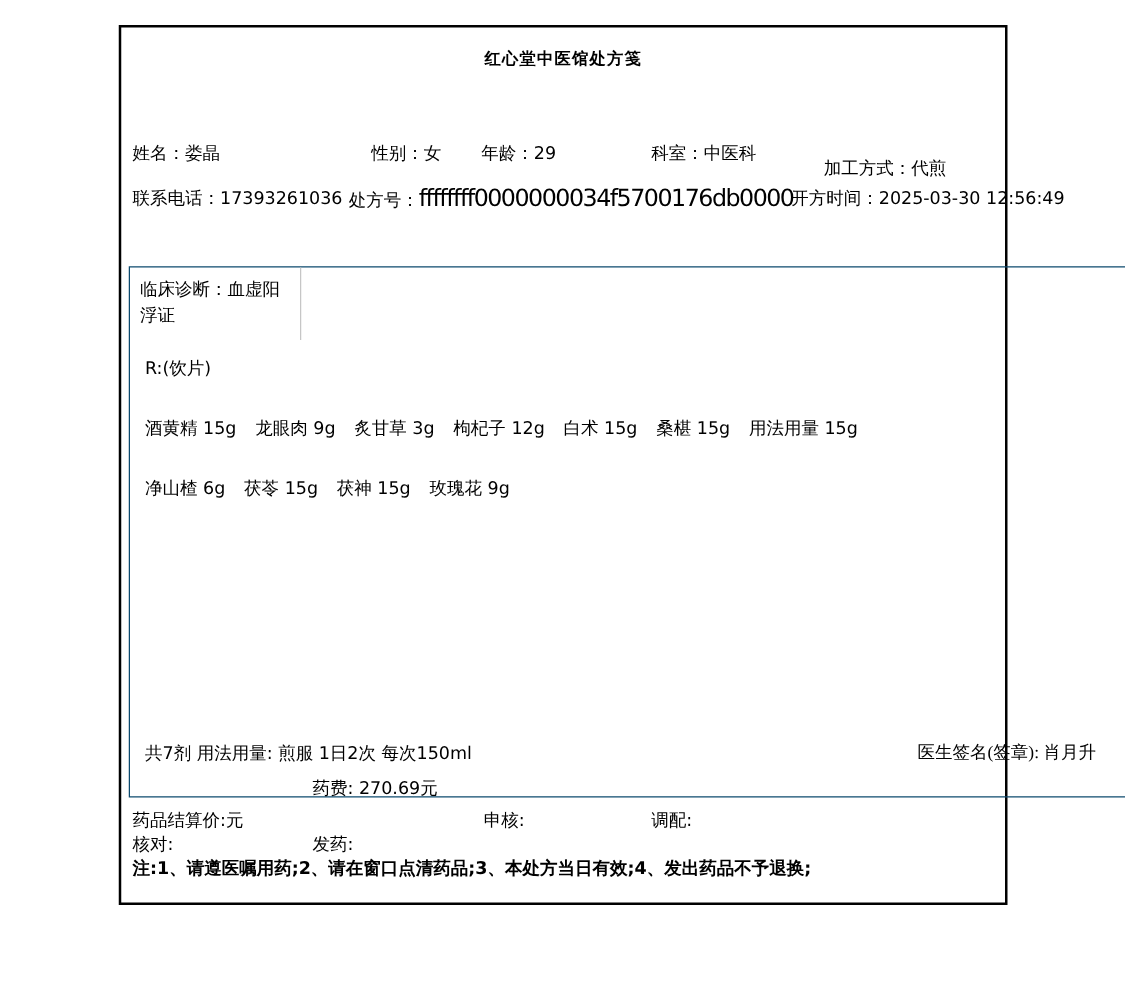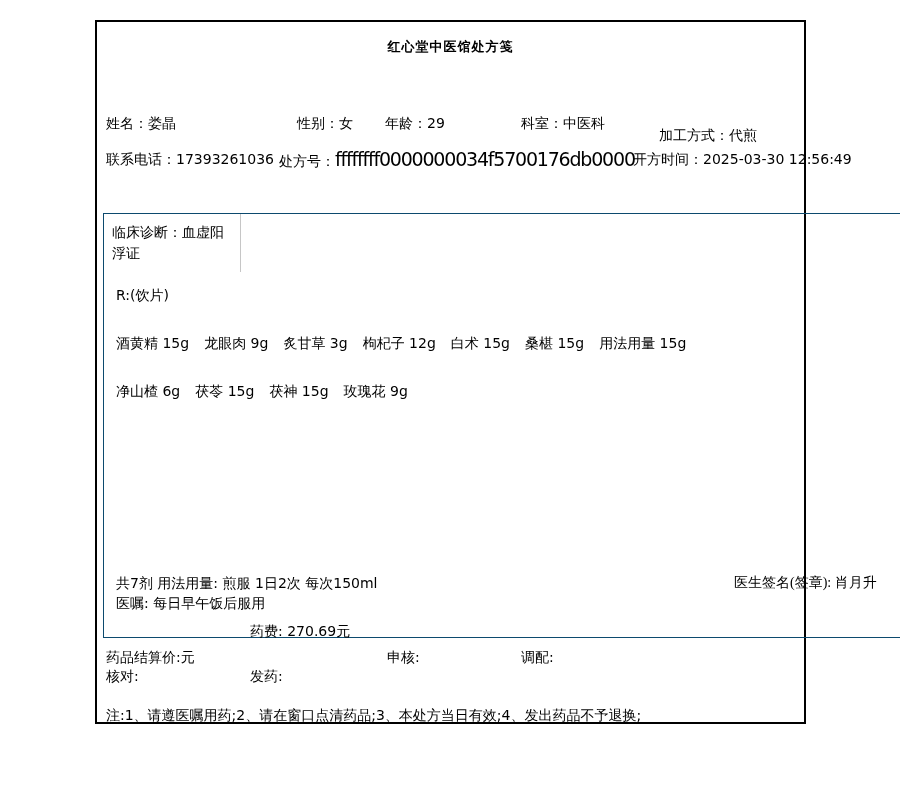--- a/index.html
+++ b/index.html
@@ -44,21 +44,21 @@
   .rx-footer{position:absolute;left:12px;right:10px;bottom:24px;display:flex;align-items:flex-start;}
   .usage-block{line-height:20px;}
   .sign-block{margin-left:auto;width:190px;line-height:20px;white-space:nowrap;font-family:Liberation Serif, serif;}
   
   .f-settle{left:9px;top:626px;}
   .f-fee{left:153px;top:600px;}
   .f-review{left:290px;top:626px;}
   .f-prep{left:424px;top:626px;}
   .f-check{left:9px;top:645px;}
   .f-dispense{left:153px;top:645px;}
-  .f-note{left:9px;top:684px;}
+  .f-note{left:9px;top:664px;font-weight:bold;}
 </style>
 </head>
 <body>
 
 <div class="page">
   <div class="sheet">
 
     <div class="title">红心堂中医馆处方笺</div>
 
     <div class="field f-name">
@@ -91,21 +91,20 @@
       <div class="diag-cell">
         <span>临床诊断：</span><span>血虚阳浮证</span>
       </div>
       <div class="rx-cell">
         <div class="rx-header">R:(饮片)</div>
         <div class="herb-line"><span class="herb-item">酒黄精 15g</span><span class="herb-item">龙眼肉 9g</span><span class="herb-item">炙甘草 3g</span><span class="herb-item">枸杞子 12g</span><span class="herb-item">白术 15g</span><span class="herb-item">桑椹 15g</span><span class="herb-item">用法用量 15g</span></div>
         <div class="herb-line"><span class="herb-item">净山楂 6g</span><span class="herb-item">茯苓 15g</span><span class="herb-item">茯神 15g</span><span class="herb-item">玫瑰花 9g</span></div>
         <div class="rx-footer">
           <div class="usage-block">
             <div>共7剂 用法用量: 煎服 1日2次 每次150ml</div>
-            <div>医嘱: 每日早午饭后服用</div>
           </div>
           <div class="sign-block">
             <span>医生签名(签章): </span><span>肖月升</span>
           </div>
         </div>
       </div>
     </div>
 
     <div class="field f-settle">药品结算价:元</div>
     <div class="field f-fee">

